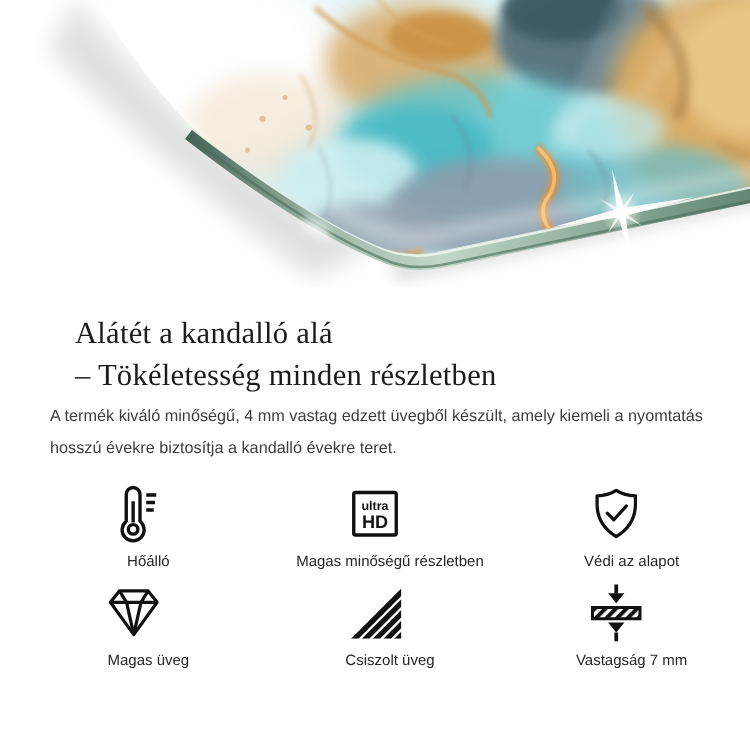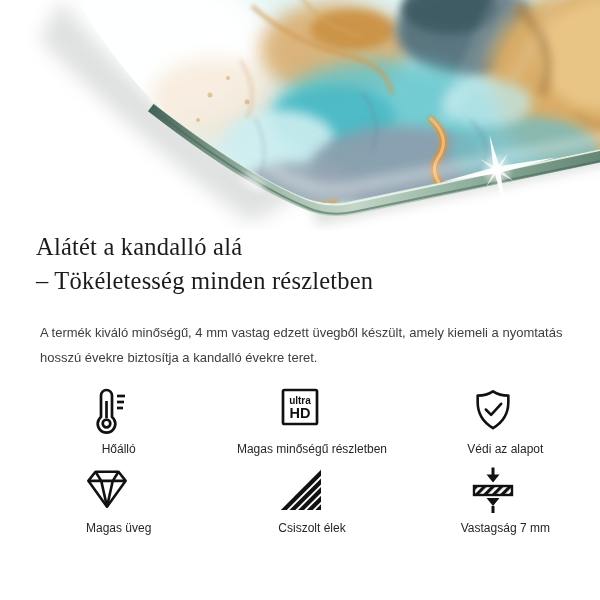--- a/index.html
+++ b/index.html
@@ -1,26 +1,26 @@
 <!DOCTYPE html>
 <html><head>
 <meta charset="utf-8">
 <style>
   html,body{margin:0;padding:0;width:600px;height:600px;background:#ffffff;overflow:hidden;}
   body{font-family:"Liberation Sans", sans-serif;color:#222;}
   .hero{width:600px;height:230px;position:relative;}
   .hero svg{display:block;}
   .content{padding:0;}
   h1{font-family:"Liberation Serif", serif;font-weight:400;font-size:24.5px;line-height:34px;
-     color:#1b1b1b;margin:0 0 0 0;padding-left:36px;letter-spacing:.2px;}
+     color:#1b1b1b;margin:20px 0 0 0;padding-left:60px;letter-spacing:.2px;}
   h1 span{display:block;}
-  .para{padding-left:40px;margin-top:22px;font-size:13px;line-height:25px;color:#3d3d3d;white-space:nowrap;}
+  .para{padding-left:40px;margin-top:2px;font-size:13px;line-height:25px;color:#3d3d3d;white-space:nowrap;}
   .features{margin-top:17px;display:grid;grid-template-columns:repeat(3,1fr);row-gap:10px;padding:0 10px;}
   .feature{display:flex;flex-direction:column;align-items:center;}
-  .icon-box{height:48px;width:60px;display:flex;align-items:flex-start;justify-content:center;}
+  .icon-box{height:48px;width:60px;display:flex;align-items:center;justify-content:center;}
   .flabel{margin-top:7px;font-size:12px;color:#262626;padding-left:24px;}
   .ico{stroke:#111;fill:none;stroke-width:2.7;}
 </style>
 </head>
 <body>
 
 <div class="hero">
 <svg width="600" height="230" viewBox="0 0 600 230">
   <defs>
     <linearGradient id="baseGrad" x1="0" y1="0" x2="1" y2="1">
@@ -194,21 +194,21 @@
           <g clip-path="url(#triClip)" stroke="#111" stroke-width="4.4">
             <line x1="-6" y1="50" x2="50" y2="-6"></line>
             <line x1="3" y1="50" x2="50" y2="3"></line>
             <line x1="12" y1="50" x2="50" y2="12"></line>
             <line x1="21" y1="50" x2="50" y2="21"></line>
             <line x1="30" y1="50" x2="50" y2="30"></line>
             <line x1="39" y1="50" x2="50" y2="39"></line>
           </g>
         </svg>
       </div>
-      <div class="flabel">Csiszolt élek</div>
+      <div class="flabel">Csiszolt üveg</div>
     </div>
 
     <div class="feature">
       <div class="icon-box">
         <svg width="48" height="48" viewBox="0 0 48 48">
           <defs>
             <pattern id="hatch6" patternUnits="userSpaceOnUse" width="6" height="6" patternTransform="rotate(45)">
               <rect width="6" height="6" fill="#ffffff"></rect>
               <rect width="3.2" height="6" fill="#111"></rect>
             </pattern>

